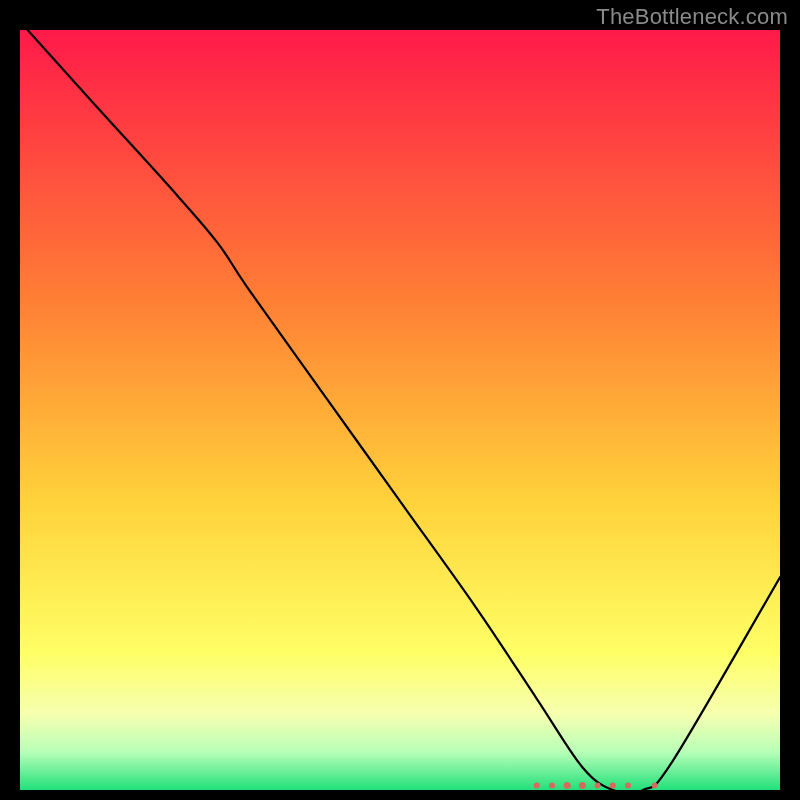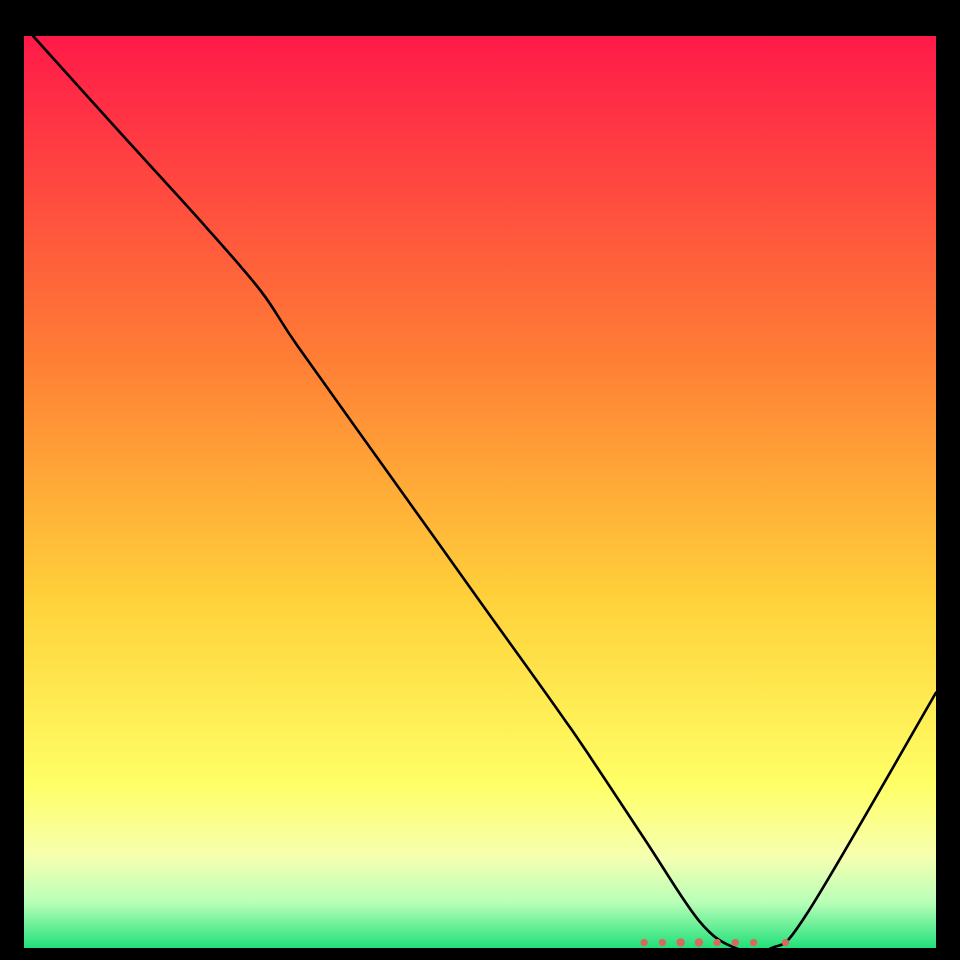--- a/index.html
+++ b/index.html
@@ -36,20 +36,21 @@
   }
   svg {
     display: block;
   }
 </style>
 </head>
 <body>
 
 <div class="frame">
 
+  <div class="watermark">TheBottleneck.com</div>
 
   <div class="plot-area">
     <svg id="chart-svg" width="760" height="760" viewBox="0 0 760 760" preserveAspectRatio="none">
       <defs>
         <linearGradient id="bg-grad" x1="0" y1="0" x2="0" y2="1">
             <stop offset="0%" stop-color="#ff1a49"></stop>
             <stop offset="35%" stop-color="#ff7d35"></stop>
             <stop offset="62%" stop-color="#ffd23a"></stop>
             <stop offset="82%" stop-color="#ffff66"></stop>
             <stop offset="90%" stop-color="#f6ffb0"></stop>

